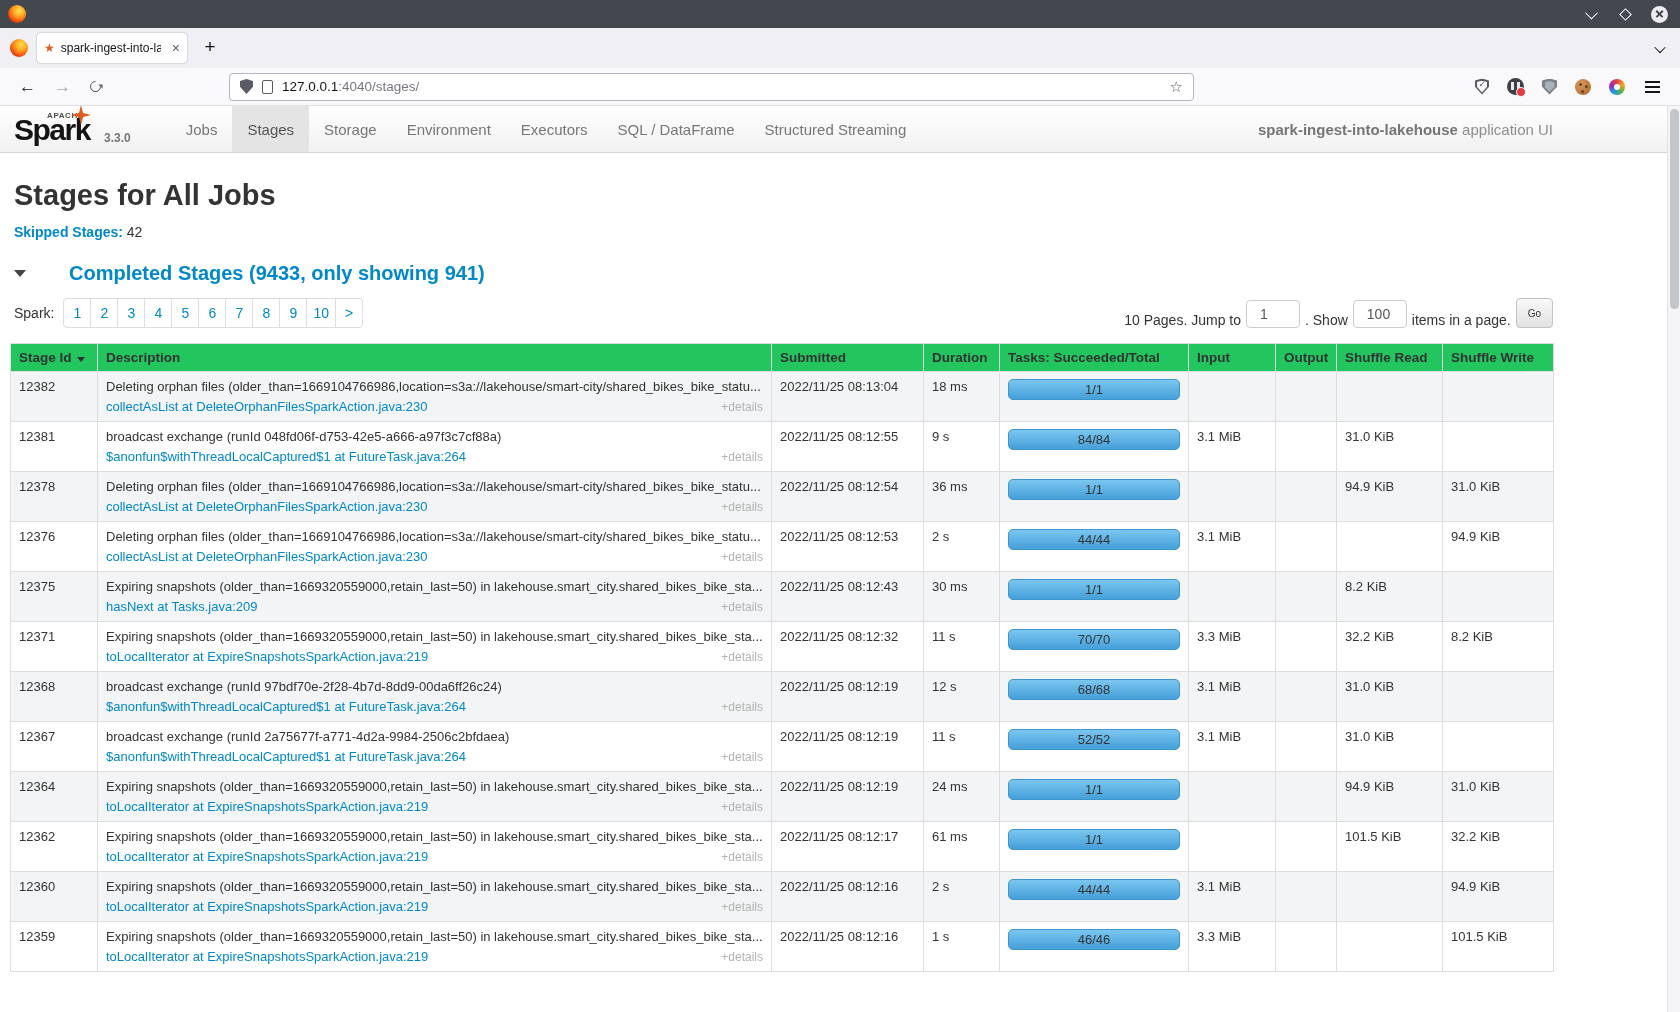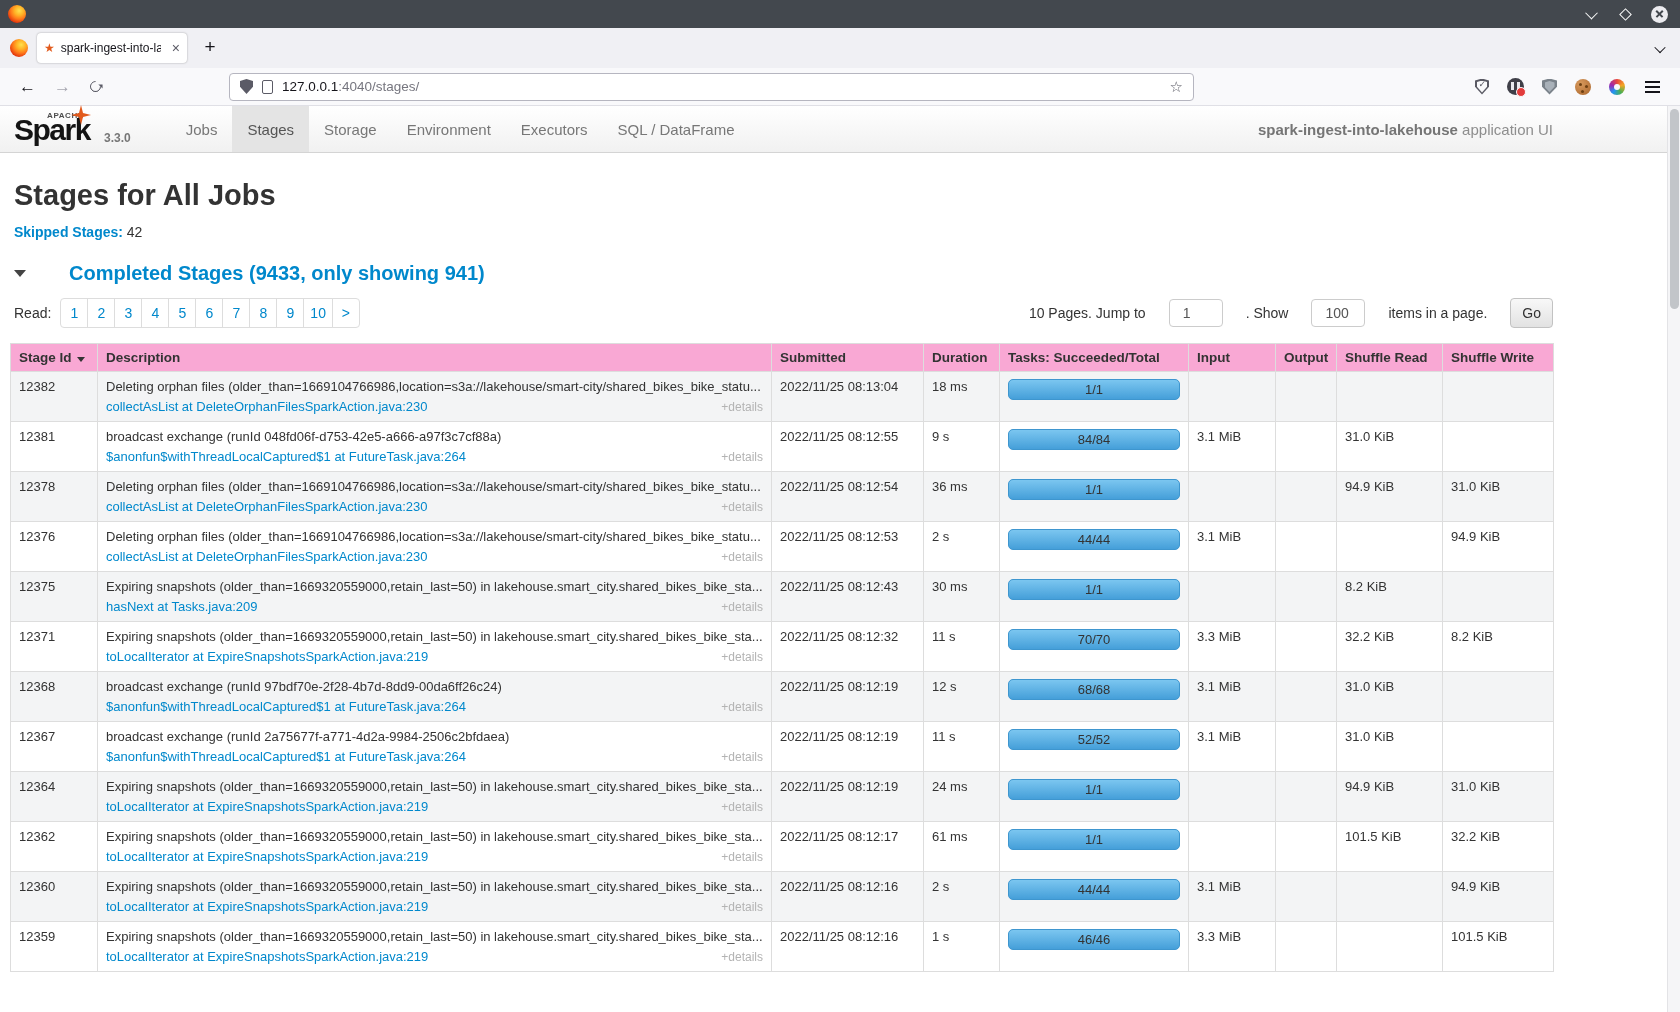--- a/index.html
+++ b/index.html
@@ -94,29 +94,29 @@
   .caret-down { width:0; height:0; border-left:6px solid transparent; border-right:6px solid transparent; border-top:7px solid #444; margin-right:7px; }
   .section-title { font-size:20px; font-weight:700; color:#0088cc;margin-left:36px; }
 
   .pager { display:flex; align-items:center; margin-top:13px; padding-left:4px; }
   .page-label { font-size:14px; margin-right:9px; }
   .page-group { display:flex; }
   .page-btn { min-width:28px; height:30px; line-height:28px; padding:0 6px; text-align:center; border:1px solid #ddd;
     margin-left:-1px; color:#0088cc; font-size:14px; background:#fff; cursor:pointer; }
   .page-btn:first-child { margin-left:0; border-radius:4px 0 0 4px; }
   .page-btn:last-child { border-radius:0 4px 4px 0; }
-  .pager-right { margin-left:auto; display:flex; align-items:center; gap:23px; font-size:14px; color:#333; }
+  .pager-right { margin-left:auto; display:flex; align-items:flex-end; gap:5px; font-size:14px; color:#333; }
   .jump-input { width:54px; height:28px; border:1px solid #ccc; border-radius:4px; font-size:14px; color:#555;
     padding:0 0 0 13px; font-family:"Liberation Sans",sans-serif; }
   .go-btn { height:30px; padding:0 11px; border:1px solid #c2c2c2; border-radius:4px;
-    background:linear-gradient(#f8f8f8,#e2e2e2); font-size:14px; color:#333; cursor:pointer; }
+    background:linear-gradient(#f8f8f8,#e2e2e2); font-size:10px; color:#333; cursor:pointer; }
 
   table.stages { margin-top:15px; width:1543px; border-collapse:collapse; table-layout:fixed; font-size:13px; }
   .stages th, .stages td { border:1px solid #ddd; padding:7px 8px; vertical-align:top; text-align:left; }
-  .stages th { font-size:13.5px; font-weight:700; padding:6px 8px; background:#f9a8d4; white-space:nowrap; overflow:hidden; cursor:pointer; }
+  .stages th { font-size:13.5px; font-weight:700; padding:6px 8px; background:#22c55e; white-space:nowrap; overflow:hidden; cursor:pointer; }
   .stages tbody tr.stripe { background:#f3f4f5; }
   .sort-caret { display:inline-block; width:0; height:0; border-left:4px solid transparent; border-right:4px solid transparent;
     border-top:5px solid #333; margin-left:5px; }
   .c-desc .desc-line { white-space:nowrap; overflow:hidden; }
   .desc-sub { display:flex; align-items:baseline; margin-top:5px; }
   .stage-link { color:#0088cc; text-decoration:none; white-space:nowrap; overflow:hidden; cursor:pointer; }
   .details { margin-left:auto; color:#b3b3b3; font-size:12px; cursor:pointer; flex:none; }
   .progress { height:21px; border:1px solid #3e96cf; border-radius:5px; background:linear-gradient(#7bc6f0,#459fd9);
     text-align:center; line-height:20px; font-size:13px; color:#333; }
   td.num { white-space:nowrap; }
@@ -184,39 +184,40 @@
     <span class="spark-star"></span>
   </div>
   <div class="spark-ver">3.3.0</div>
   <div class="spark-links">
       <div class="nav-item">Jobs</div>
       <div class="nav-item active">Stages</div>
       <div class="nav-item">Storage</div>
       <div class="nav-item">Environment</div>
       <div class="nav-item">Executors</div>
       <div class="nav-item">SQL / DataFrame</div>
+      <div class="nav-item">Structured Streaming</div>
     </div>
   <div class="app-ui"><b>spark-ingest-into-lakehouse</b> <span>application UI</span></div>
 </div>
 
 <div class="page">
   <h1 class="page-title">Stages for All Jobs</h1>
 
   <div class="summary-line">
     <span class="lbl">Skipped Stages:</span>
     <span class="val">42</span>
   </div>
 
   <div class="section-head">
     <span class="caret-down"></span>
     <span class="section-title">Completed Stages (9433, only showing 941)</span>
   </div>
 
   <div class="pager">
-    <span class="page-label">Read:</span>
+    <span class="page-label">Spark:</span>
     <div class="page-group">
         <span class="page-btn">1</span>
         <span class="page-btn">2</span>
         <span class="page-btn">3</span>
         <span class="page-btn">4</span>
         <span class="page-btn">5</span>
         <span class="page-btn">6</span>
         <span class="page-btn">7</span>
         <span class="page-btn">8</span>
         <span class="page-btn">9</span>

